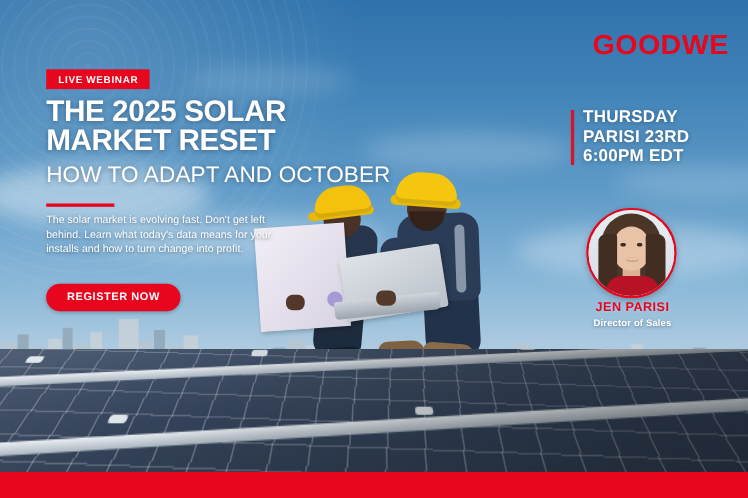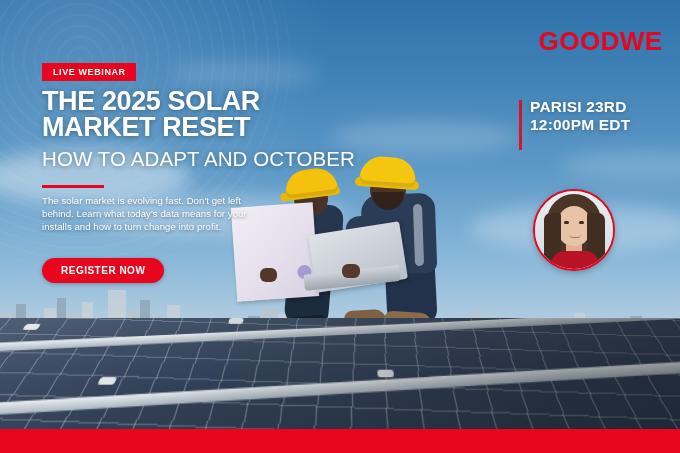--- a/index.html
+++ b/index.html
@@ -300,33 +300,36 @@
 
   <div class="rule"></div>
   <div class="blurb">The solar market is evolving fast. Don't get left behind. Learn what today's data means for your installs and how to turn change into profit.</div>
 
   <button class="cta">REGISTER NOW</button>
 
   <div class="logo">GOODWE</div>
 
   <div class="datebar"></div>
   <div class="datetxt">
+    <div>THURSDAY</div>
     <div>PARISI 23RD</div>
-    <div>12:00PM EDT</div>
+    <div>6:00PM EDT</div>
   </div>
 
   <div class="avatar">
     <div class="av-bg"></div>
     <div class="av-hair"></div>
     <div class="av-neck"></div>
     <div class="av-face"></div>
     <div class="av-eye l"></div>
       <div class="av-eye r"></div>
     <div class="av-smile"></div>
     <div class="av-hairL"></div>
       <div class="av-hairR"></div>
     <div class="av-top"></div>
   </div>
+  <div class="speaker-name">JEN PARISI</div>
   <div class="speaker-role">
+    <div>Director of Sales</div>
   </div>
 
   <div class="footbar"></div>
 </div>
 
 </body></html>

